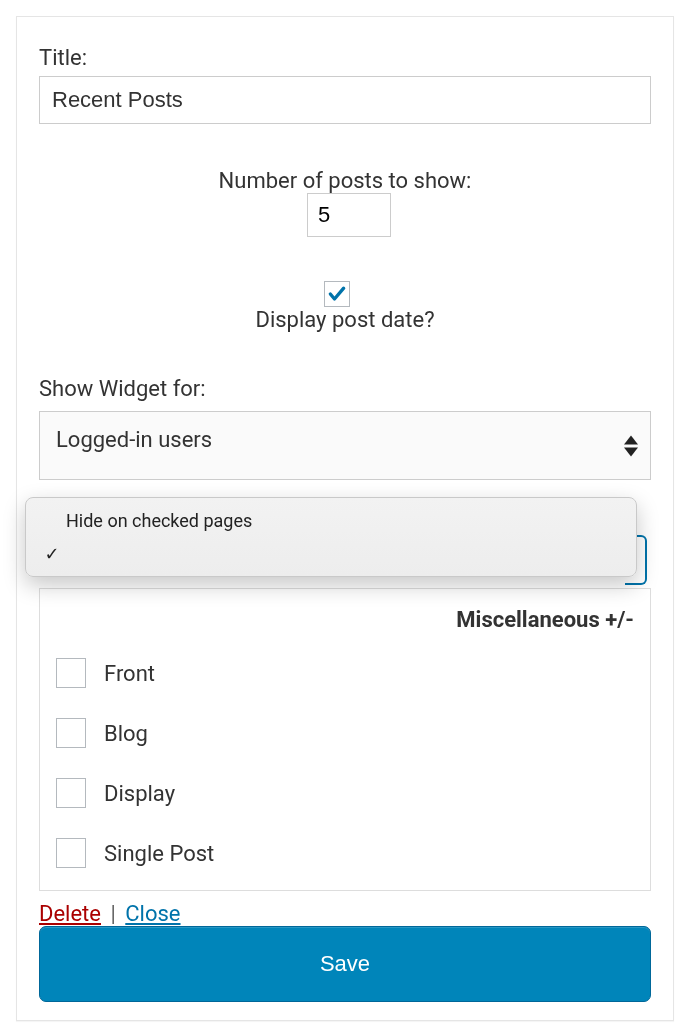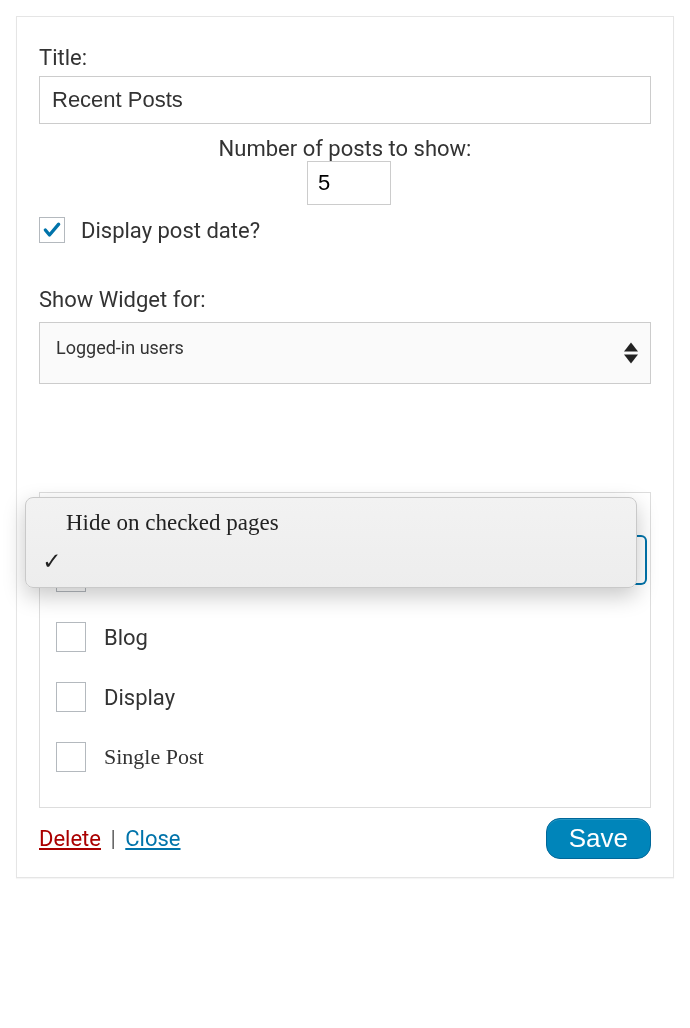--- a/index.html
+++ b/index.html
@@ -62,46 +62,46 @@
     }
     .small-input {
       width: 84px;
       text-align: left;
       font-size: 22px;
       padding: 8px 10px;
       border: 1px solid #ccc;
       margin-left: 8px;
       vertical-align: middle;
     }
-    .row { margin-bottom: 12px; }
+    .row { margin-bottom: 44px; }
     .row.inline { display: flex; align-items: center; flex-direction: column; }
     .row.inline .field-label { margin-bottom: 0; margin-right: 0; }
-    .check-row { display: flex; align-items: center; margin-bottom: 44px; }
+    .check-row { display: flex; align-items: center; margin-bottom: 44px; flex-direction: column; }
     .cb {
       width: 26px;
       height: 26px;
       border: 1px solid #b4b9be;
       margin-right: 16px;
       display: inline-flex;
       align-items: center;
       justify-content: center;
       background: #fff;
     }
     .cb.checked svg { display: block; }
     .cb svg { display: none; }
 
     .select-box {
       width: 100%;
-      height: 62px;
+      height: 69px;
       border: 1px solid #ccc;
       background: #fafafa;
       display: flex;
       align-items: center;
       padding: 0 40px 12px 16px;
-      font-size: 18px;
+      font-size: 22px;
       color: #333;
       position: relative;
     }
     .select-arrows {
       position: absolute;
       right: 12px;
       top: 50%;
       transform: translateY(-50%);
       display: flex;
       flex-direction: column;
@@ -129,23 +129,22 @@
       border: 1px solid #c9c9c9;
       border-radius: 8px;
       box-shadow: 0 8px 22px rgba(0,0,0,0.22);
       padding: 6px 0;
       z-index: 10;
     }
     .dd-item {
       display: flex;
       align-items: flex-start;
       padding: 6px 18px 6px 12px;
-      font-size: 23px;
+      font-size: 18px;
       color: #222;
-      font-family: Liberation Serif, serif;
     }
     .dd-item .tick {
       width: 28px;
       display: inline-flex;
       justify-content: center;
     }
 
     .hidden-select-below {
       position: absolute;
       right: 26px;
@@ -159,57 +158,58 @@
       align-items: center;
       justify-content: center;
       background: #fff;
       z-index: 5;
     }
 
     .misc-panel {
       border: 1px solid #ddd;
       padding: 18px 16px 18px 16px;
       margin-top: 108px;
+      text-align: right;
     }
     .misc-title {
       font-weight: 700;
       font-size: 22px;
       color: #333;
       margin-bottom: 26px;
     }
     .misc-item {
       display: flex;
       align-items: center;
       margin-bottom: 30px;
     }
-    .misc-item:last-child { margin-bottom: 17px; font-family: Liberation Serif, serif; }
+    .misc-item:last-child { margin-bottom: 4px; }
     .cb-empty {
       width: 30px;
       height: 30px;
       border: 1px solid #b4b9be;
       margin-right: 18px;
       background: #fff;
     }
 
     .footer-row {
       display: flex;
       justify-content: space-between;
-      align-items: center;
       margin-top: 10px;
+      flex-direction: column;
     }
     .link-del { color: #a00; text-decoration: underline; }
     .link-sep { color: #666; margin: 0 4px; }
     .link-close { color: #0073aa; text-decoration: underline; }
     .save-btn {
       background: #0085ba;
       border: 1px solid #006799;
       color: #fff;
-      font-size: 26px;
-      padding: 4px 22px;
-      border-radius: 14px;
+      font-size: 22px;
+      padding: 24px 22px;
+      border-radius: 7px;
       box-shadow: inset 0 1px 0 rgba(255,255,255,0.15);
       cursor: pointer;
     }
   </style>
 </head>
 <body>
 
 <div class="widget-panel">
 
   <div class="widget-body">

